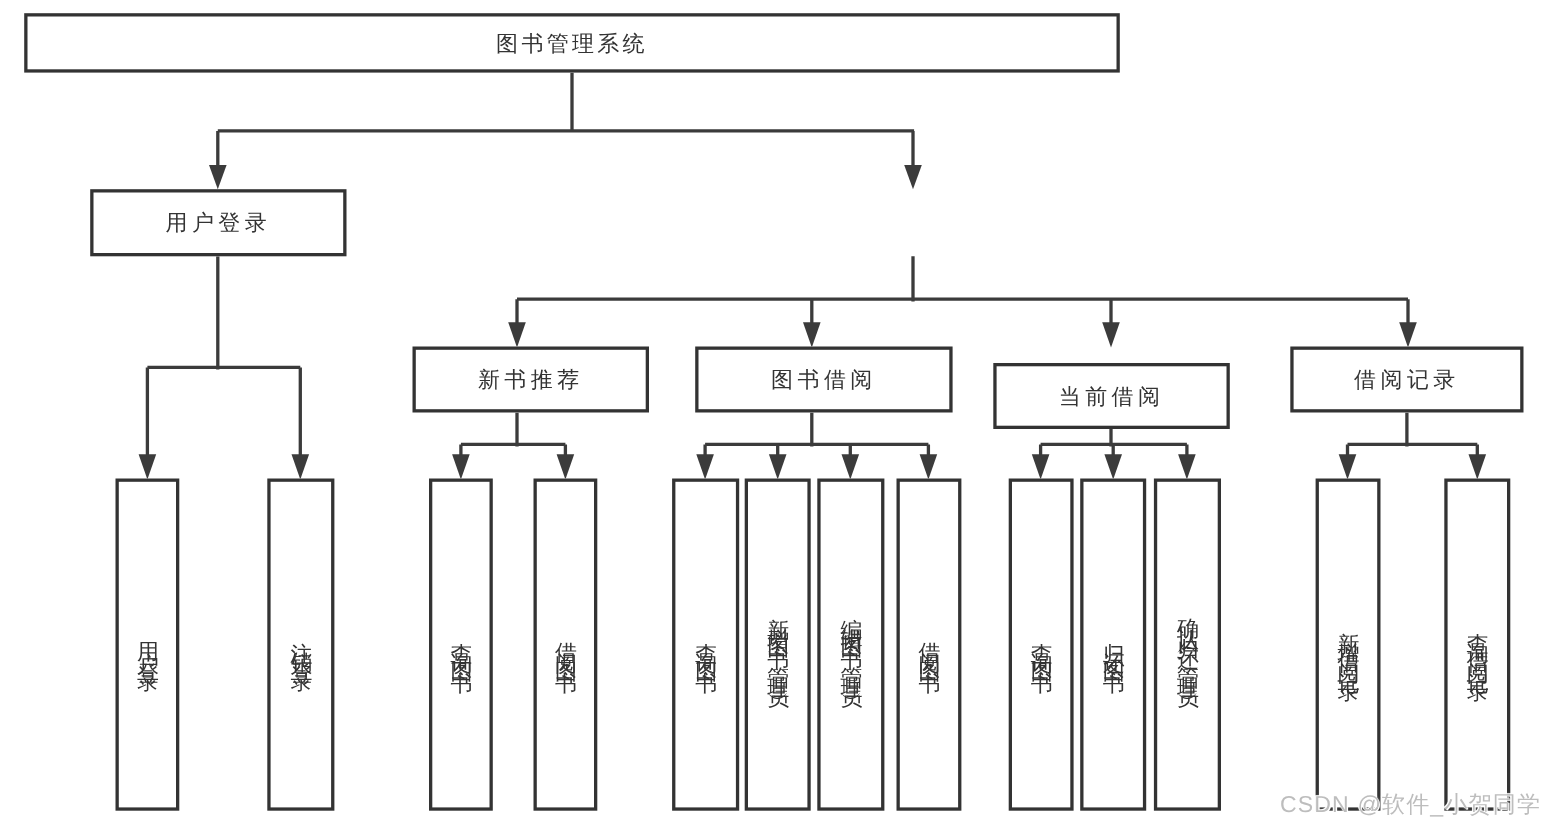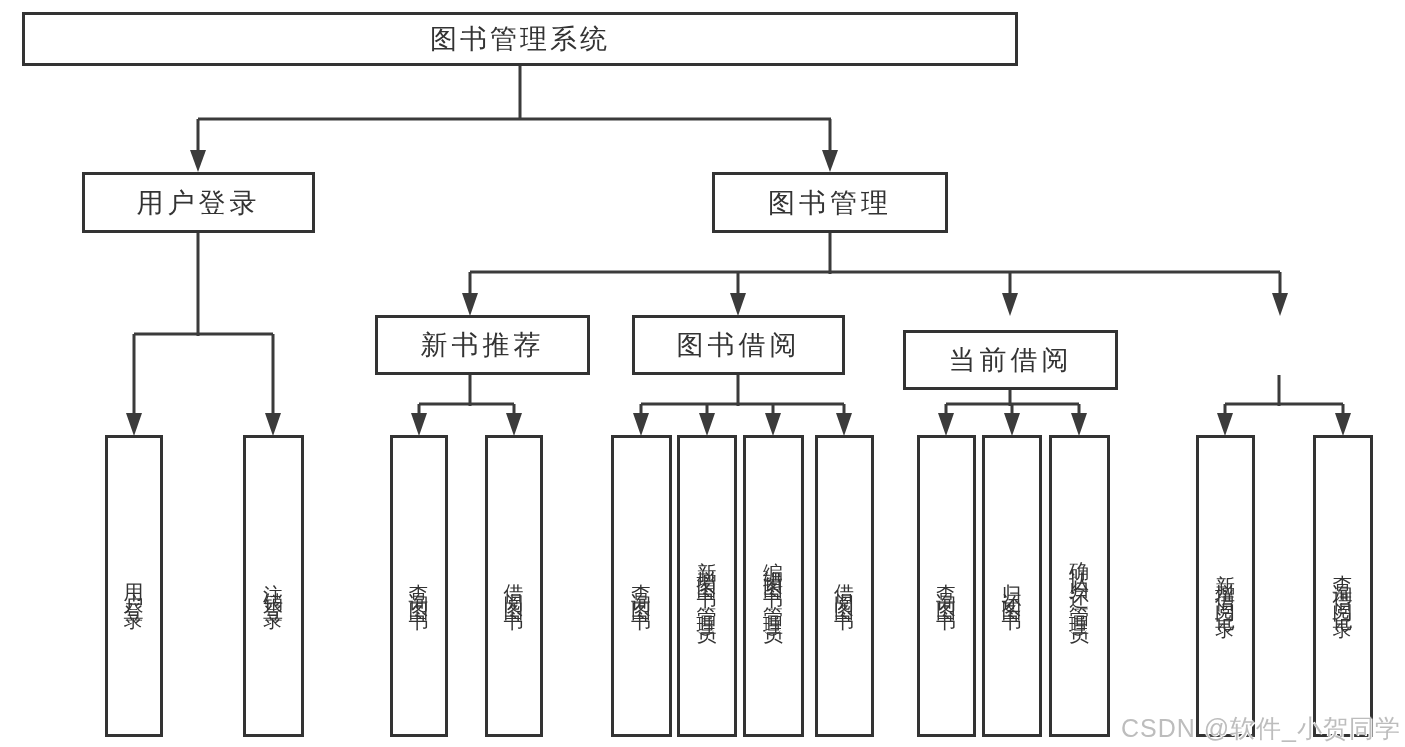--- a/index.html
+++ b/index.html
@@ -4,29 +4,29 @@
 <style>
   html,body{margin:0;padding:0;background:#fff;}
   #canvas{
     position:relative;width:1405px;height:747px;background:#fff;overflow:hidden;
     font-family:"Liberation Sans","DejaVu Sans",sans-serif;color:#333;
   }
   #edges{position:absolute;left:0;top:0;z-index:1;}
   .box{
     position:absolute;box-sizing:border-box;background:#fff;border:3px solid #333;
     display:flex;align-items:center;justify-content:center;
-    font-size:27px;letter-spacing:4px;color:#333;z-index:2;text-align:center;
+    font-size:20px;letter-spacing:4px;color:#333;z-index:2;text-align:center;
   }
   .vbox{
     writing-mode:vertical-rl;text-orientation:mixed;letter-spacing:9px;
     font-size:20px;line-height:1;
   }
   .watermark{
     position:absolute;right:4px;bottom:2px;z-index:5;
-    font-size:25px;letter-spacing:1px;color:#bdbdbd;
+    font-size:21px;letter-spacing:1px;color:#bdbdbd;
     text-shadow:0 0 2px #fff,1px 1px 0 #fff,-1px -1px 0 #fff;
   }
 </style>
 </head>
 <body>
 
 <div id="canvas">
 
   <svg id="edges" width="1405" height="747" viewBox="0 0 1405 747" fill="none" stroke="#3b3b3b" stroke-width="3">
     <g>
@@ -67,25 +67,25 @@
     <g>
       <path d="M1279 375 V406 M1225 404 H1343 M1225 404 V415 M1343 404 V415"></path>
       <polygon fill="#3b3b3b" stroke="none" points="1217,413 1233,413 1225,436"></polygon>
       <polygon fill="#3b3b3b" stroke="none" points="1335,413 1351,413 1343,436"></polygon>
     </g>
   </svg>
 
   <div class="box" style="left:22px;top:12px;width:996px;height:54px;letter-spacing:3px;">图书管理系统</div>
 
   <div class="box" style="left:82px;top:172px;width:233px;height:61px;">用户登录</div>
-  <div class="box" style="left:712px;top:172px;width:236px;height:61px;">图书管理</div>
 
   <div class="box" style="left:363px;top:315px;width:215px;height:60px;margin-left:12px;">新书推荐</div>
-  <div class="box" style="left:632px;top:315px;width:213px;height:60px;text-align:center;">图书借阅</div>
+  <div class="box" style="left:632px;top:315px;width:234px;height:60px;text-align:center;">图书借阅</div>
   <div class="box" style="left:903px;top:315px;width:215px;height:60px;margin-top:15px;">当前借阅</div>
+  <div class="box" style="left:1173px;top:315px;width:212px;height:60px;">借阅记录</div>
 
   <div class="box vbox" style="left:105px;top:435px;width:58px;height:302px;">用户登录</div>
   <div class="box vbox" style="left:243px;top:435px;width:61px;height:302px;">注销登录</div>
 
   <div class="box vbox" style="left:390px;top:435px;width:58px;height:302px;">查询图书</div>
   <div class="box vbox" style="left:485px;top:435px;width:58px;height:302px;">借阅图书</div>
 
   <div class="box vbox" style="left:611px;top:435px;width:61px;height:302px;">查询图书</div>
   <div class="box vbox" style="left:677px;top:435px;width:60px;height:302px;">新增图书（管理员）</div>
   <div class="box vbox" style="left:743px;top:435px;width:61px;height:302px;">编辑图书（管理员）</div>

